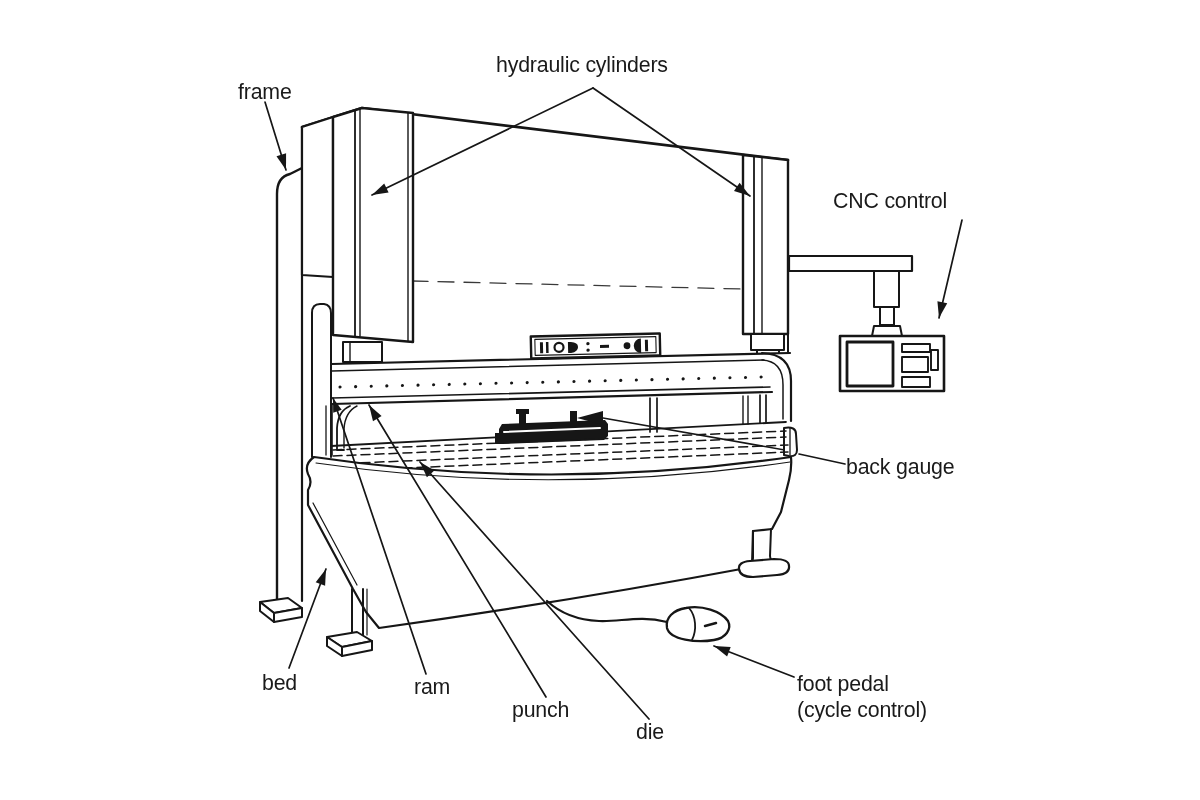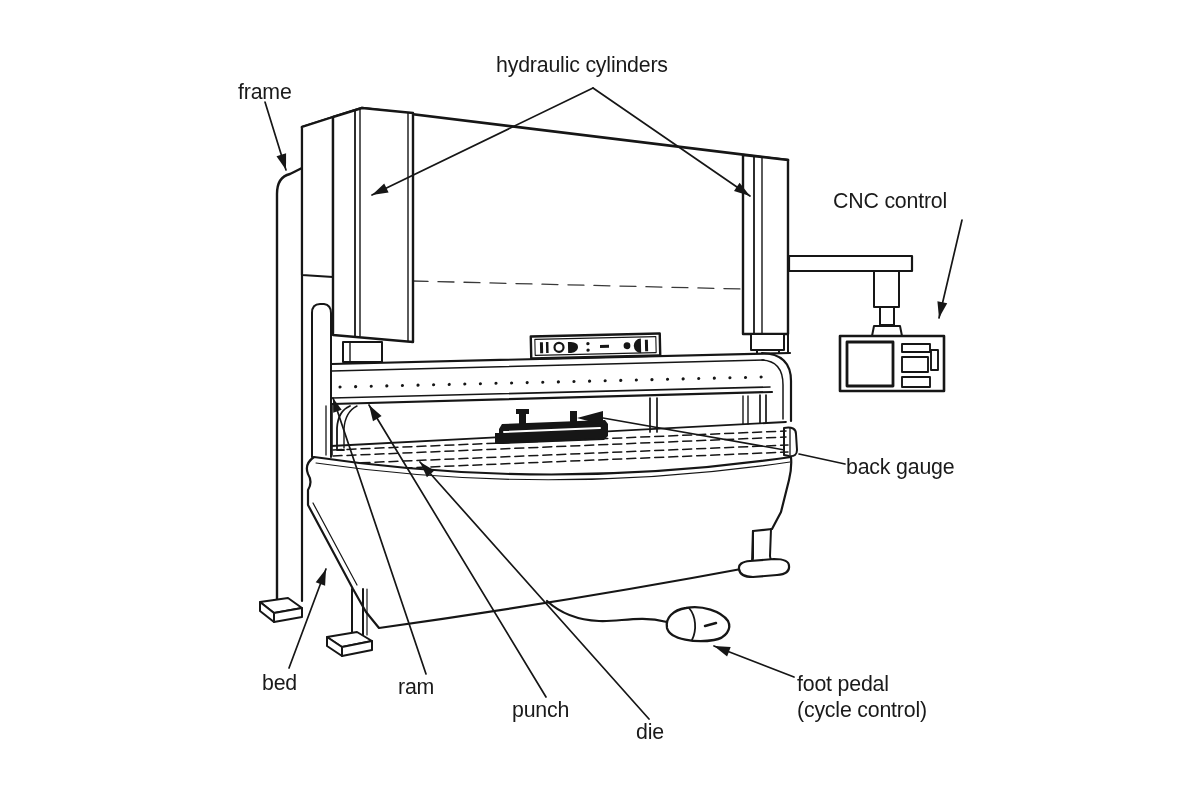--- a/index.html
+++ b/index.html
@@ -191,21 +191,21 @@
       <polygon points="714,646 730.7,647.1 727.1,656.5"></polygon>
     </g>
   </g>
 </svg>
 
 <div class="lbl" style="left:238px;top:79px">frame</div>
 <div class="lbl" style="left:496px;top:52px">hydraulic cylinders</div>
 <div class="lbl" style="left:833px;top:188px">CNC control</div>
 <div class="lbl" style="left:846px;top:454px">back gauge</div>
 <div class="lbl" style="left:262px;top:670px">bed</div>
-<div class="lbl" style="left:398px;top:674px">ram</div>
+<div class="lbl" style="left:414px;top:674px">ram</div>
 <div class="lbl" style="left:512px;top:697px">punch</div>
 <div class="lbl" style="left:636px;top:719px">die</div>
 <div class="lbl" style="left:797px;top:671px">
   <div>foot pedal</div>
   <div>(cycle control)</div>
 </div>
 
 </div>
 
 </body></html>

